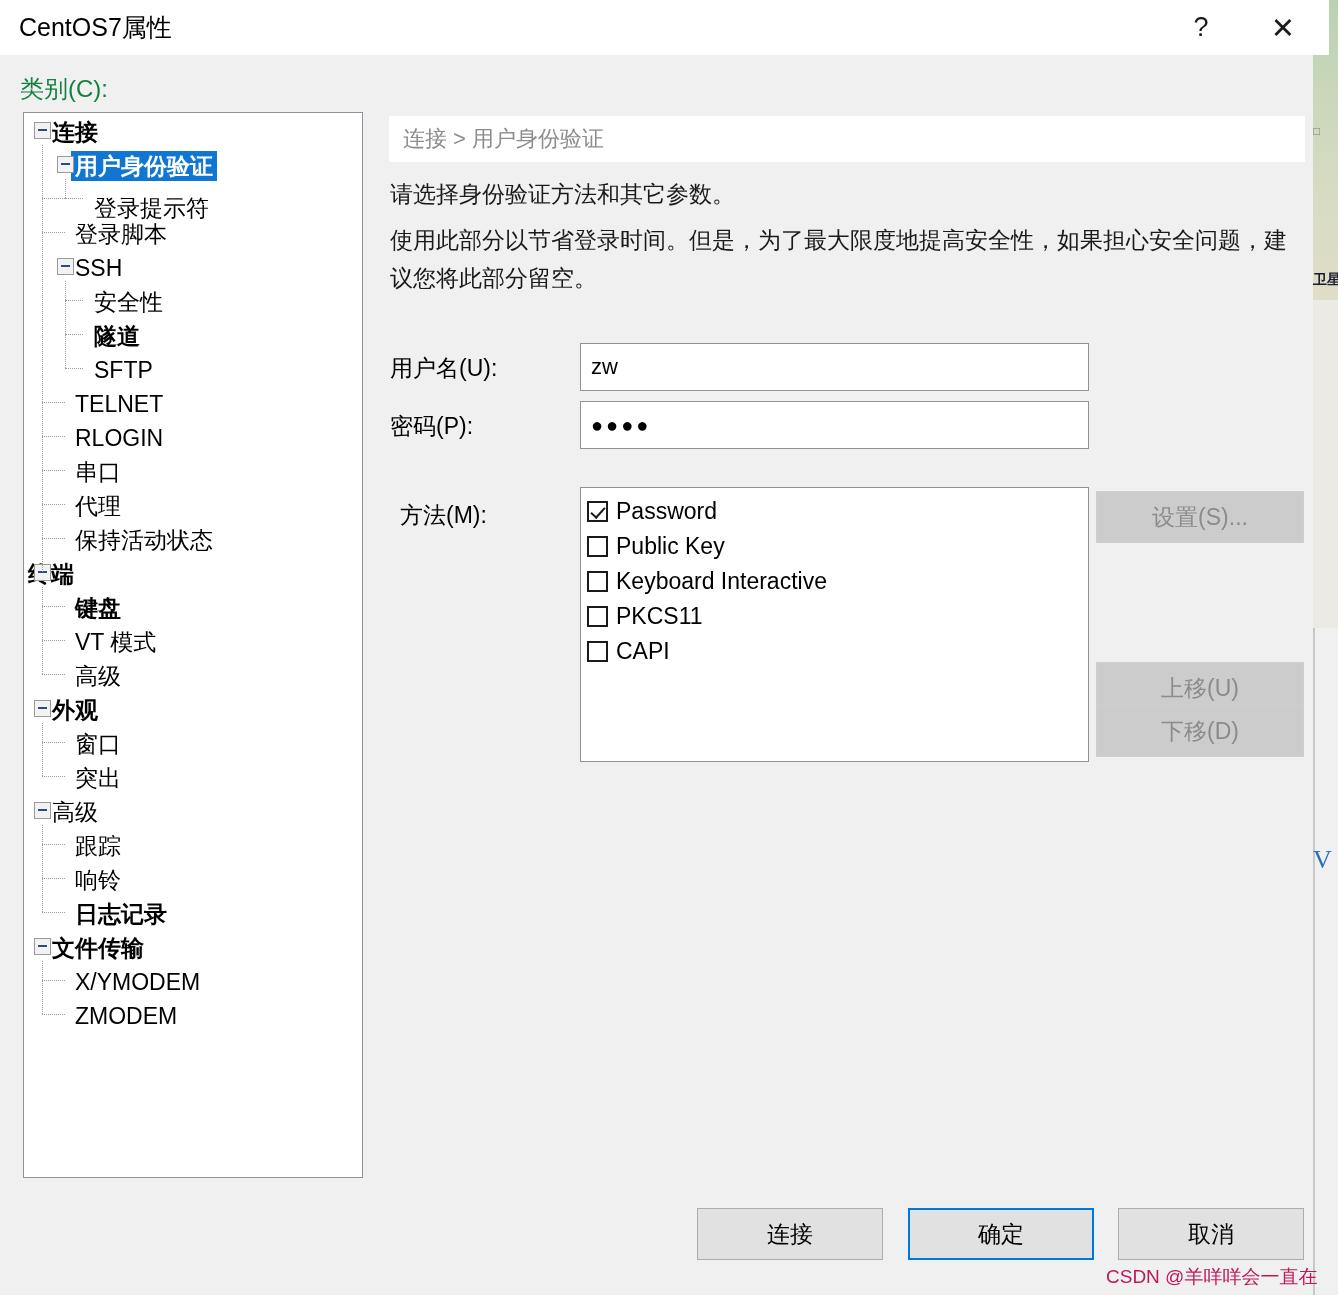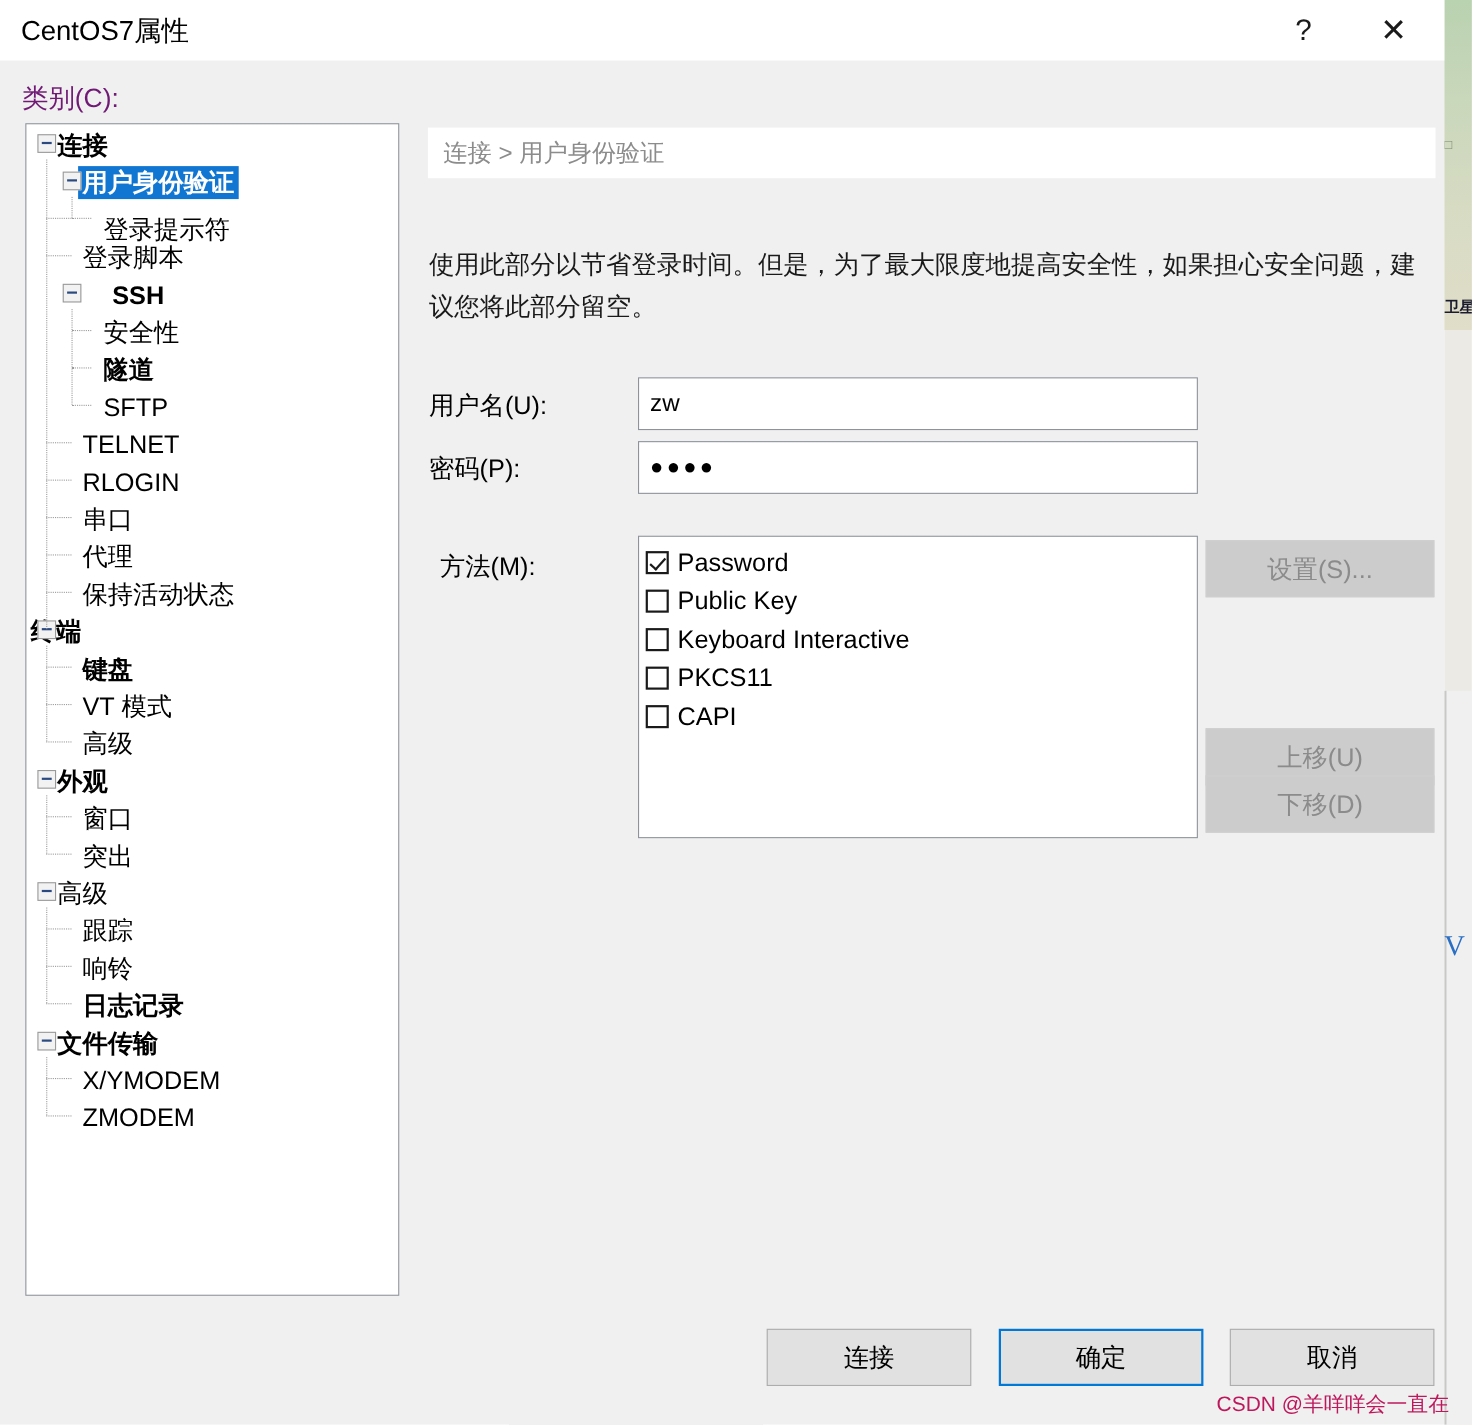--- a/index.html
+++ b/index.html
@@ -68,20 +68,21 @@
     box-sizing: border-box;
   }
 
   
   #titlebar {
     position: absolute;
     left: 0; top: 0;
     width: 1313px;
     height: 55px;
     background: #ffffff;
+    padding-left: 16px;
   }
   #title-text {
     position: absolute;
     left: 19px;
     top: 11px;
     font-size: 25px;
     color: #000000;
     letter-spacing: 0px;
     white-space: nowrap;
   }
@@ -102,21 +103,21 @@
   }
   #help-btn { right: 96px; font-size: 27px; }
   #close-btn { right: 14px; font-size: 29px; font-weight: 300; }
 
   
   #category-label {
     position: absolute;
     left: 20px;
     top: 73px;
     font-size: 24px;
-    color: #701a75;
+    color: #15803d;
     white-space: nowrap;
   }
 
   
   #tree-panel {
     position: absolute;
     left: 23px;
     top: 112px;
     width: 340px;
     height: 1066px;
@@ -351,21 +352,21 @@
     <button class="titlebtn" id="close-btn">✕</button>
   </div>
 
   <div id="category-label">类别(C):</div>
 
   <div id="tree-panel">
       <div class="tree-row bold"><span class="expander" style="left: 10px;"></span><span class="tree-label" style="margin-left: 24px;">连接</span></div>
       <div class="tree-row selected"><span class="expander" style="left: 33px;"></span><span class="tree-label" style="margin-left: 47px;">用户身份验证</span></div>
       <div class="tree-row"><span class="tree-label" style="margin-left: 66px; margin-top: 12px;">登录提示符</span></div>
       <div class="tree-row"><span class="tree-label" style="margin-left: 47px;">登录脚本</span></div>
-      <div class="tree-row"><span class="expander" style="left: 33px;"></span><span class="tree-label" style="margin-left: 74px; font-weight: bold;">SSH</span></div>
+      <div class="tree-row"><span class="expander" style="left: 33px;"></span><span class="tree-label" style="margin-left: 47px;">SSH</span></div>
       <div class="tree-row"><span class="tree-label" style="margin-left: 66px;">安全性</span></div>
       <div class="tree-row bold"><span class="tree-label" style="margin-left: 66px;">隧道</span></div>
       <div class="tree-row"><span class="tree-label" style="margin-left: 66px;">SFTP</span></div>
       <div class="tree-row"><span class="tree-label" style="margin-left: 47px;">TELNET</span></div>
       <div class="tree-row"><span class="tree-label" style="margin-left: 47px;">RLOGIN</span></div>
       <div class="tree-row"><span class="tree-label" style="margin-left: 47px;">串口</span></div>
       <div class="tree-row"><span class="tree-label" style="margin-left: 47px;">代理</span></div>
       <div class="tree-row"><span class="tree-label" style="margin-left: 47px;">保持活动状态</span></div>
       <div class="tree-row bold"><span class="expander" style="left: 10px;"></span><span class="tree-label" style="">终端</span></div>
       <div class="tree-row bold"><span class="tree-label" style="margin-left: 47px;">键盘</span></div>
@@ -408,20 +409,21 @@
       <div class="hline" style="left: 18px; top: 765px; width: 23px;"></div>
       <div class="hline" style="left: 18px; top: 799px; width: 23px;"></div>
       <div class="hline" style="left: 18px; top: 867px; width: 23px;"></div>
       <div class="hline" style="left: 18px; top: 901px; width: 23px;"></div>
     </div>
 
   <div id="breadcrumb-bar">
     <span id="breadcrumb-text">连接 &gt; 用户身份验证</span>
   </div>
 
+  <div id="desc-1">请选择身份验证方法和其它参数。</div>
   <div id="desc-2">使用此部分以节省登录时间。但是，为了最大限度地提高安全性，如果担心安全问题，建议您将此部分留空。</div>
 
   <div class="field-label" id="label-username">用户名(U):</div>
   <input class="textinput" id="input-username" type="text" value="zw" style="">
 
   <div class="field-label" id="label-password">密码(P):</div>
   <input class="textinput" id="input-password" type="text" value="●●●●" style="">
 
   <div class="field-label" id="label-method">方法(M):</div>
   <div id="method-list">

